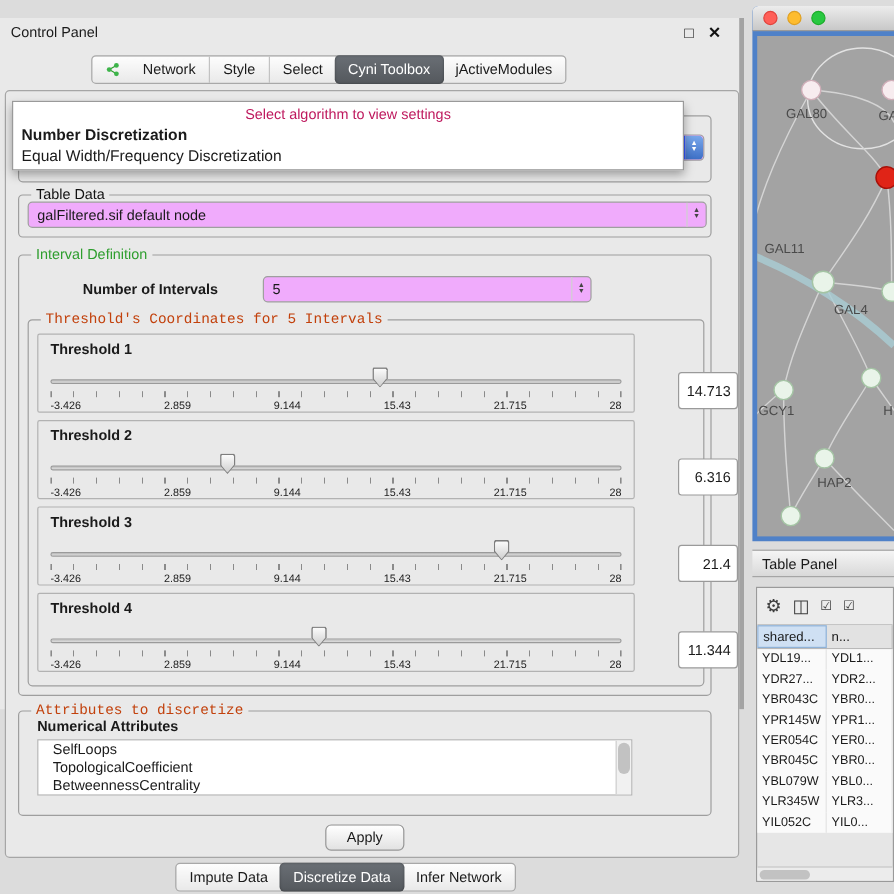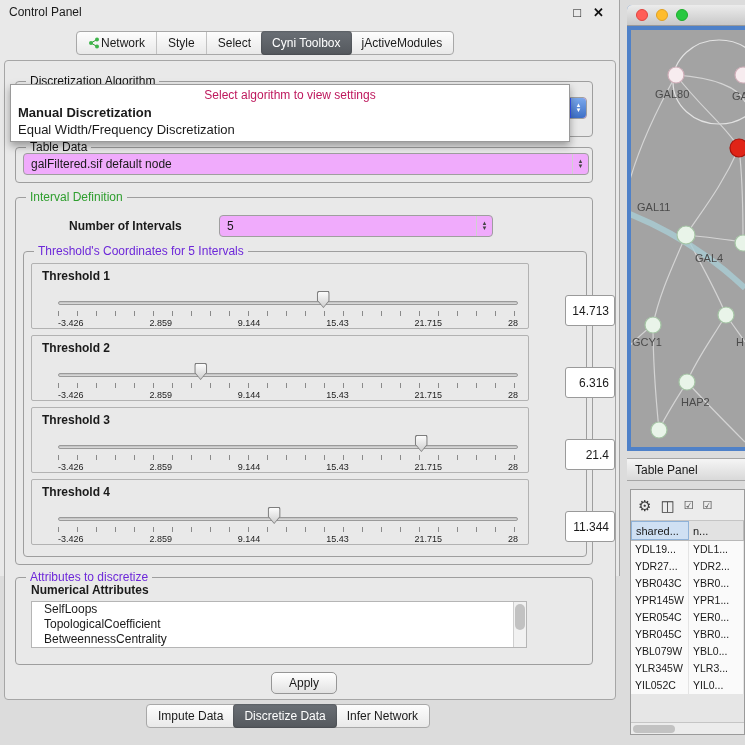--- a/index.html
+++ b/index.html
@@ -1,49 +1,49 @@
 <!DOCTYPE html>
 <html><head>
 <meta charset="utf-8">
 <style>
   * { margin:0; padding:0; box-sizing:border-box; }
   html,body { width:745px; height:745px; }
   body { font-family:"Liberation Sans", sans-serif; background:#dcdcdc; position:relative; overflow:hidden; color:#1a1a1a; }
 
   
-  #control-panel { position:absolute; left:0; top:0; width:620px; height:576px; background:#e9e9e9; border-right:1px solid #a3a3a3; }
+  #control-panel { position:absolute; left:0; top:15px; width:620px; height:576px; background:#e9e9e9; border-right:4px solid #a3a3a3; }
   .cp-titlebar { height:24px; display:flex; align-items:center; padding:0 9px; font-size:12px; }
   .win-controls { margin-left:auto; display:flex; gap:12px; font-size:13px; color:#111; padding-right:6px; }
   .win-controls span { cursor:default; }
 
   .tabstrip { position:absolute; display:flex; align-items:stretch; height:24px; background:linear-gradient(#fdfdfd,#e9e9e9); border:1px solid #a8a8a8; border-radius:4px; font-size:12px; }
   .tabstrip-top { left:76px; top:31px; }
   .tabstrip-bottom { left:146px; top:704px; }
-  .tab { display:flex; align-items:center; gap:1px; padding:0 11px; white-space:nowrap; }
+  .tab { display:flex; align-items:center; gap:19px; padding:0 11px; white-space:nowrap; }
   .tab + .tab { border-left:1px solid #c2c2c2; }
   .tab.selected { background:linear-gradient(#6a6f75,#54585d); color:#fff; border-radius:4px; margin:-1px; border-left:none; box-shadow:inset 0 0 2px rgba(0,0,0,.4); }
   .tab.selected + .tab { border-left:none; }
 
   .content { position:absolute; left:4px; top:60px; width:612px; height:640px; background:#e9e9e9; border:1px solid #a6a6a6; border-radius:4px; overflow:hidden; }
 
   .groupbox { position:absolute; border:1px solid #9e9e9e; border-radius:4px; }
   .gtitle { position:absolute; top:-8px; left:10px; background:#e9e9e9; padding:0 4px; font-size:12px; color:#111; white-space:nowrap; }
   .gtitle.green { color:#2e9e2e; }
-  .gtitle.blue { color:#6d28d9; }
+  .gtitle.blue { color:#c2410c;font-family:Liberation Mono, monospace; }
 
   .combo { position:absolute; height:22px; background:#f0abfc; border:1px solid #9f9f9f; border-radius:4px; display:flex; align-items:center; font-size:12px; padding:0 0 0 7px; }
   .combo .ctext { flex:1; overflow:hidden; white-space:nowrap; }
   .stepper { width:16px; height:100%; display:flex; flex-direction:column; align-items:center; justify-content:center; line-height:5px; font-size:6px; color:#444; border-left:1px solid #d0d0d0; }
   .stepper.blue { background:linear-gradient(#7aa8ec,#3d6fc6); color:#fff; border-radius:0 4px 4px 0; border-left:1px solid #35f; }
 
   
   .th-row { position:absolute; left:26px; width:560px; height:68px; }
   .th-panel { position:absolute; left:0; top:0; width:498px; height:66px; border:1px solid #b2b2b2; border-radius:2px; }
   .th-label { position:absolute; left:10px; top:5px; font-weight:bold; font-size:12px; }
-  .slider { position:absolute; left:10px; right:10px; top:26px; height:38px;margin-left:16px; }
+  .slider { position:absolute; left:10px; right:10px; top:26px; height:38px; }
   .track { position:absolute; left:0; right:0; top:11px; height:4px; background:linear-gradient(#bfbfbf,#dedede); border:1px solid #9a9a9a; border-radius:2px; }
   .thumb { position:absolute; top:1px; width:13px; height:17px; transform:translateX(-50%); clip-path:polygon(8% 0,92% 0,100% 10%,100% 55%,50% 100%,0 55%,0 10%); background:#7d7d7d; }
   .thumb::after { content:""; position:absolute; inset:1px; clip-path:polygon(8% 0,92% 0,100% 10%,100% 55%,50% 100%,0 55%,0 10%); background:linear-gradient(#fcfcfc,#cfcfcf); }
   .ticks { position:absolute; left:0; right:0; top:21px; height:5px; background:repeating-linear-gradient(90deg,#8a8a8a 0 1px,transparent 1px 19px); }
   .tick-labels { position:absolute; left:0; right:0; top:28px; display:flex; justify-content:space-between; font-size:9px; color:#222; }
   .valuebox { position:absolute; left:534px; top:32px; width:50px; height:31px; background:#fff; border:1px solid #9a9a9a; border-radius:3px; font-size:12px; display:flex; align-items:center; justify-content:flex-end; padding-right:5px; }
 
   
   .attr-label { position:absolute; left:26px; top:522px; font-weight:bold; font-size:12px; }
   .listbox { position:absolute; left:26px; top:540px; width:496px; height:47px; background:#fff; border:1px solid #b5b5b5; overflow:hidden; font-size:12px; }
@@ -275,21 +275,21 @@
       <span>Discretize Data</span>
     </div>
     <div class="tab">
       <span>Infer Network</span>
     </div>
   </div>
 </div>
 
 <div id="popup">
   <div class="ph">Select algorithm to view settings</div>
-  <div class="item bold">Manual Discretization</div>
+  <div class="item bold">Number Discretization</div>
   <div class="item">Equal Width/Frequency Discretization</div>
 </div>
 
 <div id="net-window">
   <div class="mac-titlebar">
     <span class="light red"></span>
     <span class="light yellow"></span>
     <span class="light green"></span>
   </div>
   <div class="canvas">

